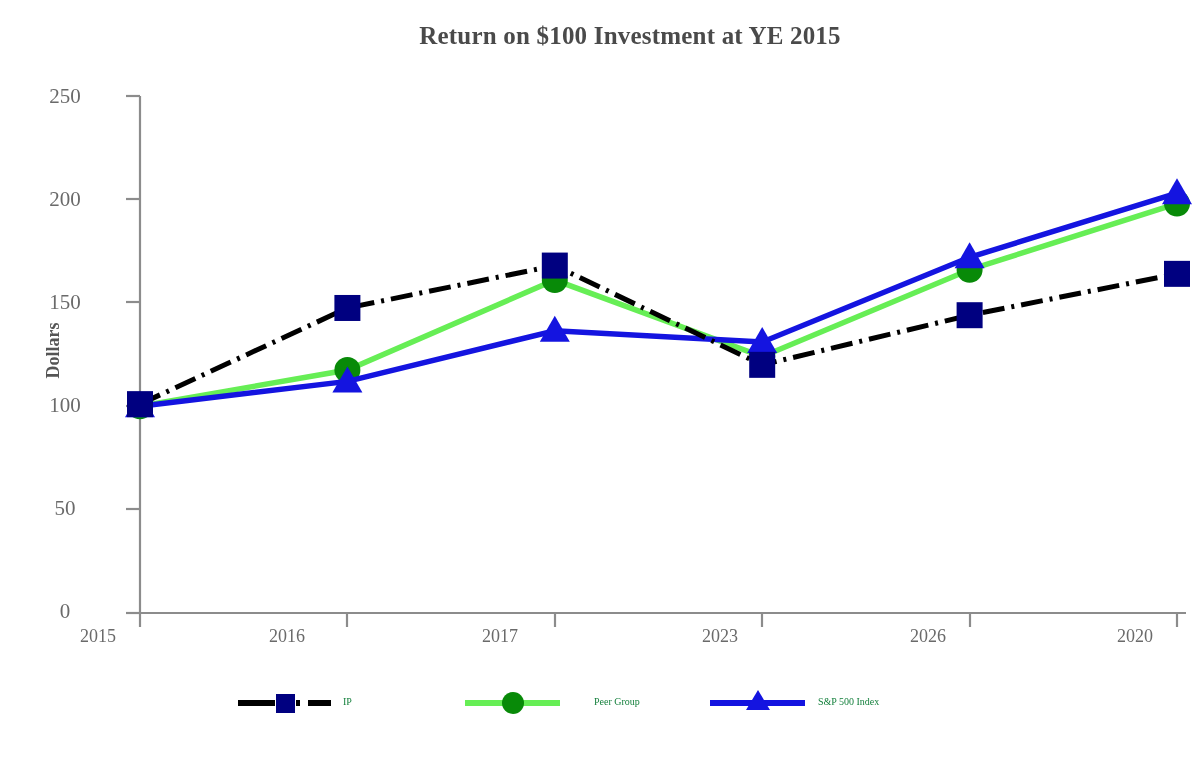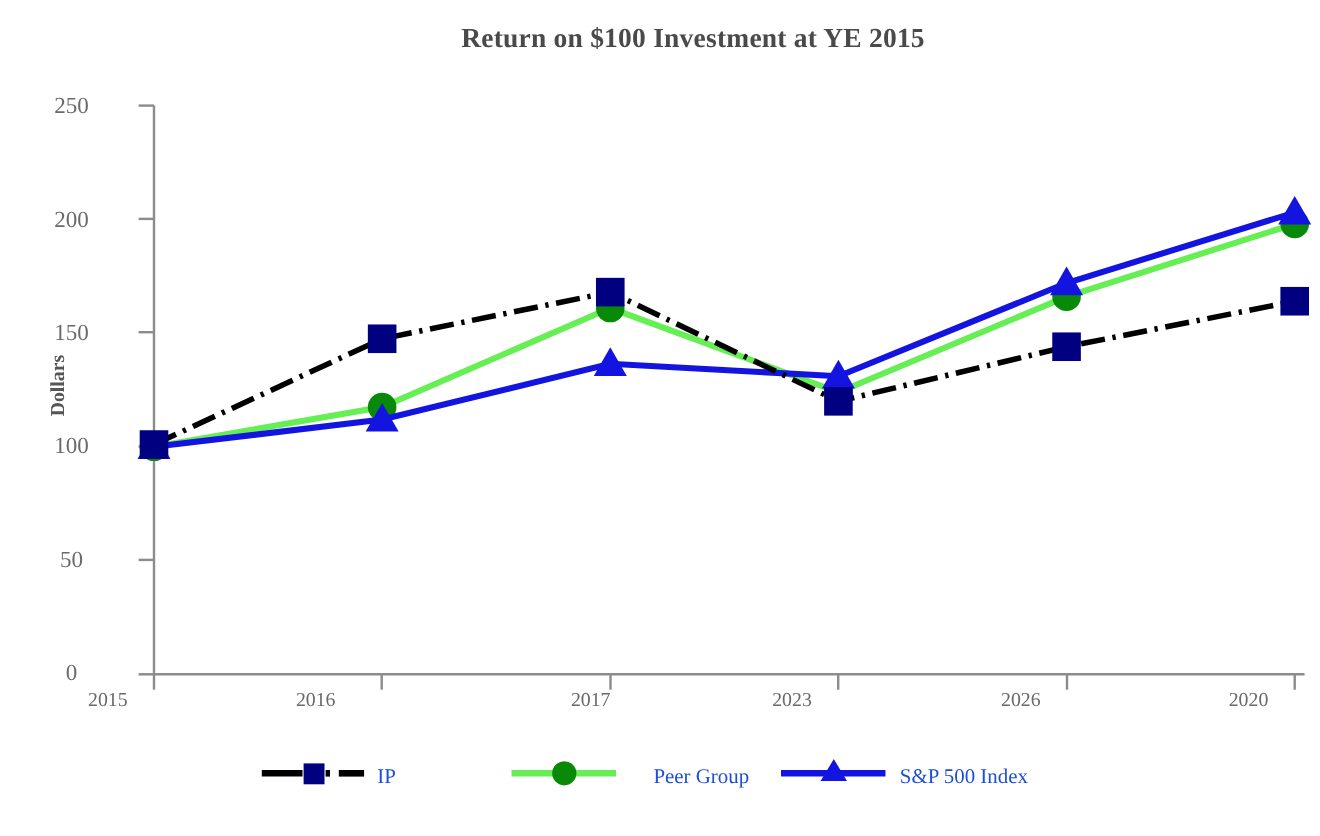--- a/index.html
+++ b/index.html
@@ -59,22 +59,22 @@
     color: #6a6a6a;
   }
   #plot-svg {
     position: absolute;
     left: 0;
     top: 0;
   }
   .legend-item-label {
     position: absolute;
     font-family: "Liberation Serif", serif;
-    font-size: 19px;
-    color: #1d4ed8;
+    font-size: 10px;
+    color: #15803d;
     white-space: nowrap;
   }
   #legend-svg {
     position: absolute;
     left: 0;
     top: 680px;
   }
 </style>
 </head>
 <body>
@@ -87,21 +87,21 @@
 
   <div class="y-tick-label" style="left:30px; top:84px;">250</div>
   <div class="y-tick-label" style="left:30px; top:187px;">200</div>
   <div class="y-tick-label" style="left:30px; top:290px;">150</div>
   <div class="y-tick-label" style="left:30px; top:393px;">100</div>
   <div class="y-tick-label" style="left:30px; top:496px;">50</div>
   <div class="y-tick-label" style="left:30px; top:599px;">0</div>
 
   <div class="x-tick-label" style="left:80px;   top:626px;">2015</div>
   <div class="x-tick-label" style="left:269px;  top:626px;">2016</div>
-  <div class="x-tick-label" style="left:519px;  top:626px;">2017</div>
+  <div class="x-tick-label" style="left:482px;  top:626px;">2017</div>
   <div class="x-tick-label" style="left:702px;  top:626px;">2023</div>
   <div class="x-tick-label" style="left:910px;  top:626px;">2026</div>
   <div class="x-tick-label" style="left:1117px; top:626px;">2020</div>
 
   <svg id="plot-svg" width="1200" height="680">
     <g>
       <line id="y-axis-line" x1="140" y1="96" x2="140" y2="613" stroke="#8c8c8c" stroke-width="2.2"></line>
       <line id="x-axis-line" x1="140" y1="613" x2="1186" y2="613" stroke="#8c8c8c" stroke-width="2.2"></line>
     </g>
     <g id="y-ticks">

